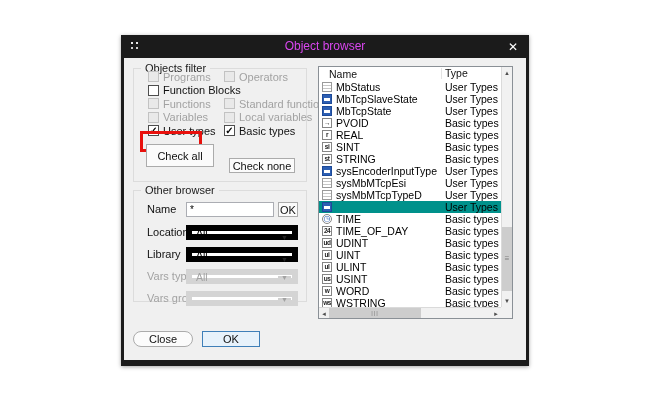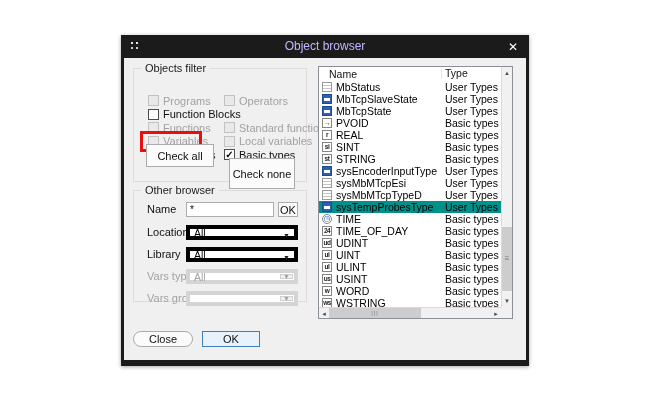--- a/index.html
+++ b/index.html
@@ -13,54 +13,54 @@
   .dialog{position:absolute;left:121px;top:35px;width:408px;height:331px;background:#1b1b1b;
     box-shadow:0 1px 4px rgba(0,0,0,.35);}
   .titlebar{position:absolute;top:0;left:0;right:0;height:23px;}
   .app-icon{position:absolute;left:8px;top:5px;width:12px;height:12px;
     background:
       radial-gradient(circle at 3px 3px,#e8e8e8 1.2px,transparent 1.5px),
       radial-gradient(circle at 8px 3px,#e8e8e8 1.2px,transparent 1.5px),
       radial-gradient(circle at 3px 8px,#cfcfcf 1px,transparent 1.3px),
       radial-gradient(circle at 8px 8px,#cfcfcf 1px,transparent 1.3px);
   }
-  .win-title{position:absolute;left:0;right:0;top:4px;text-align:center;color:#c4b5fd;font-size:12px;}
+  .win-title{position:absolute;left:0;right:0;top:4px;text-align:center;color:#d946ef;font-size:12px;}
   .close-x{position:absolute;right:7px;top:3px;width:18px;height:17px;color:#fff;font-size:12px;
     display:flex;align-items:center;justify-content:center;}
   .client{position:absolute;left:3px;right:3px;top:23px;bottom:6px;background:#f0f0f0;}
 
   
   .groupbox{position:absolute;border:1px solid #dcdcdc;}
   .gb-title{position:absolute;top:-7px;left:7px;background:#f0f0f0;padding:0 4px;font-size:11px;color:#1a1a1a;white-space:nowrap;}
   #objects-filter{left:9px;top:10px;width:174px;height:114px;}
   #other-filters{left:9px;top:132px;width:174px;height:112px;}
 
   
-  .cb-grid{position:absolute;left:14px;top:25px;display:grid;grid-template-columns:76px 84px;grid-auto-rows:13.5px;text-align:center;}
+  .cb-grid{position:absolute;left:14px;top:1px;display:grid;grid-template-columns:76px 84px;grid-auto-rows:13.5px;text-align:center;}
   .cb-cell{display:flex;align-items:center;gap:4px;font-size:11px;color:#111;white-space:nowrap;}
   .cb-cell.dis{color:#a2a2a2;}
   .cbox{width:11px;height:11px;border:1px solid #4d4d4d;background:#fff;flex:none;
     display:flex;align-items:center;justify-content:center;font-size:10px;line-height:1;color:#000;font-weight:bold;}
   .cbox.dis{background:#e9e9e9;border-color:#c2c2c2;}
   #red-box{position:absolute;left:6px;top:62px;width:62px;height:21px;border:3px solid #e8100c;}
 
   
   .btn{background:#fbfbfb;border:1px solid #ababab;font-size:11px;color:#111;
     display:flex;align-items:center;justify-content:center;position:absolute;}
   #check-all{left:12px;top:75px;width:68px;height:23px;}
-  #check-none{left:95px;top:89px;width:66px;height:31px;}
+  #check-none{left:95px;top:89px;width:66px;height:15px;}
 
   
   .of-row{position:absolute;left:0;width:100%;height:15px;}
   .of-label{position:absolute;left:13px;top:1px;font-size:11px;color:#111;}
   .of-label.dis{color:#a2a2a2;}
   .tfield{position:absolute;left:52px;top:0;width:88px;height:15px;border:1px solid #abadb3;background:#fff;
     font-size:10px;font-family:"Liberation Sans",sans-serif;padding:0 3px;color:#000;outline:none;}
   #name-ok{left:144px;top:0;width:20px;height:15px;position:absolute;}
-  .combo{position:absolute;left:52px;top:0;width:112px;height:15px;border:4px solid #000000;background:#fff;
+  .combo{position:absolute;left:52px;top:0;width:112px;height:15px;border:6px solid #000000;background:#fff;
     font-size:10.5px;display:flex;align-items:center;padding:0 4px;color:#000;}
   .combo .arr{position:absolute;right:4px;top:3px;font-size:7px;color:#222;line-height:1;}
   .combo.dis{color:#a2a2a2;border-color:#d4d4d4;}
   .combo.dis .arrbox{position:absolute;right:1px;top:1px;bottom:1px;width:13px;background:#f0f0f0;
     border:1px solid #d0d0d0;display:flex;align-items:center;justify-content:center;color:#a2a2a2;font-size:7px;}
   #row-name{top:11px;} #row-location{top:34px;} #row-library{top:56px;} #row-varstype{top:78px;} #row-varsgroup{top:100px;}
 
   
   #listbox{position:absolute;left:194px;top:8px;width:195px;height:253px;background:#fff;border:1px solid #8a9096;}
   .lheader{position:absolute;top:0;left:0;right:11px;height:13px;font-size:10.5px;color:#111;background:#fff;}
@@ -252,21 +252,20 @@
             <span class="nm">sysMbMTcpEsi</span>
             <span class="tp">User Types</span>
           </div>
           <div class="lrow">
             <span class="ic ic-struct"></span>
             <span class="nm">sysMbMTcpTypeD</span>
             <span class="tp">User Types</span>
           </div>
           <div class="lrow sel">
             <span class="ic ic-enum"></span>
-            <span class="nm">sysTempProbesType</span>
             <span class="tp">User Types</span>
           </div>
           <div class="lrow">
             <span class="ic ic-clock">◷</span>
             <span class="nm">TIME</span>
             <span class="tp">Basic types</span>
           </div>
           <div class="lrow">
             <span class="ic ic-letter">24</span>
             <span class="nm">TIME_OF_DAY</span>

